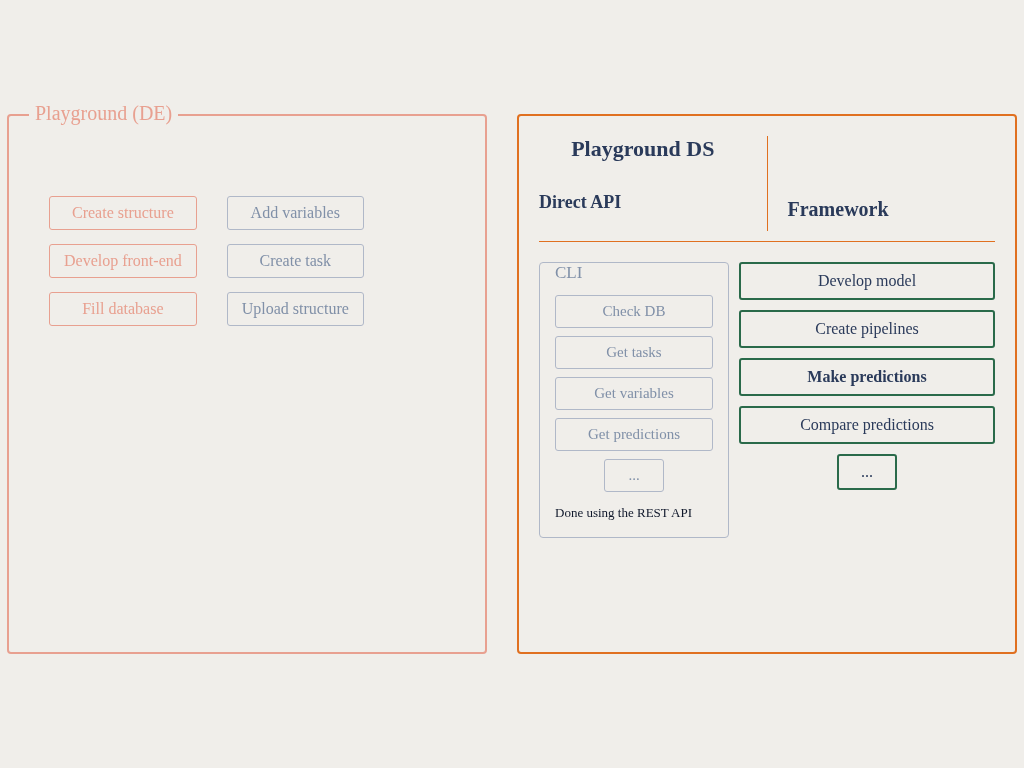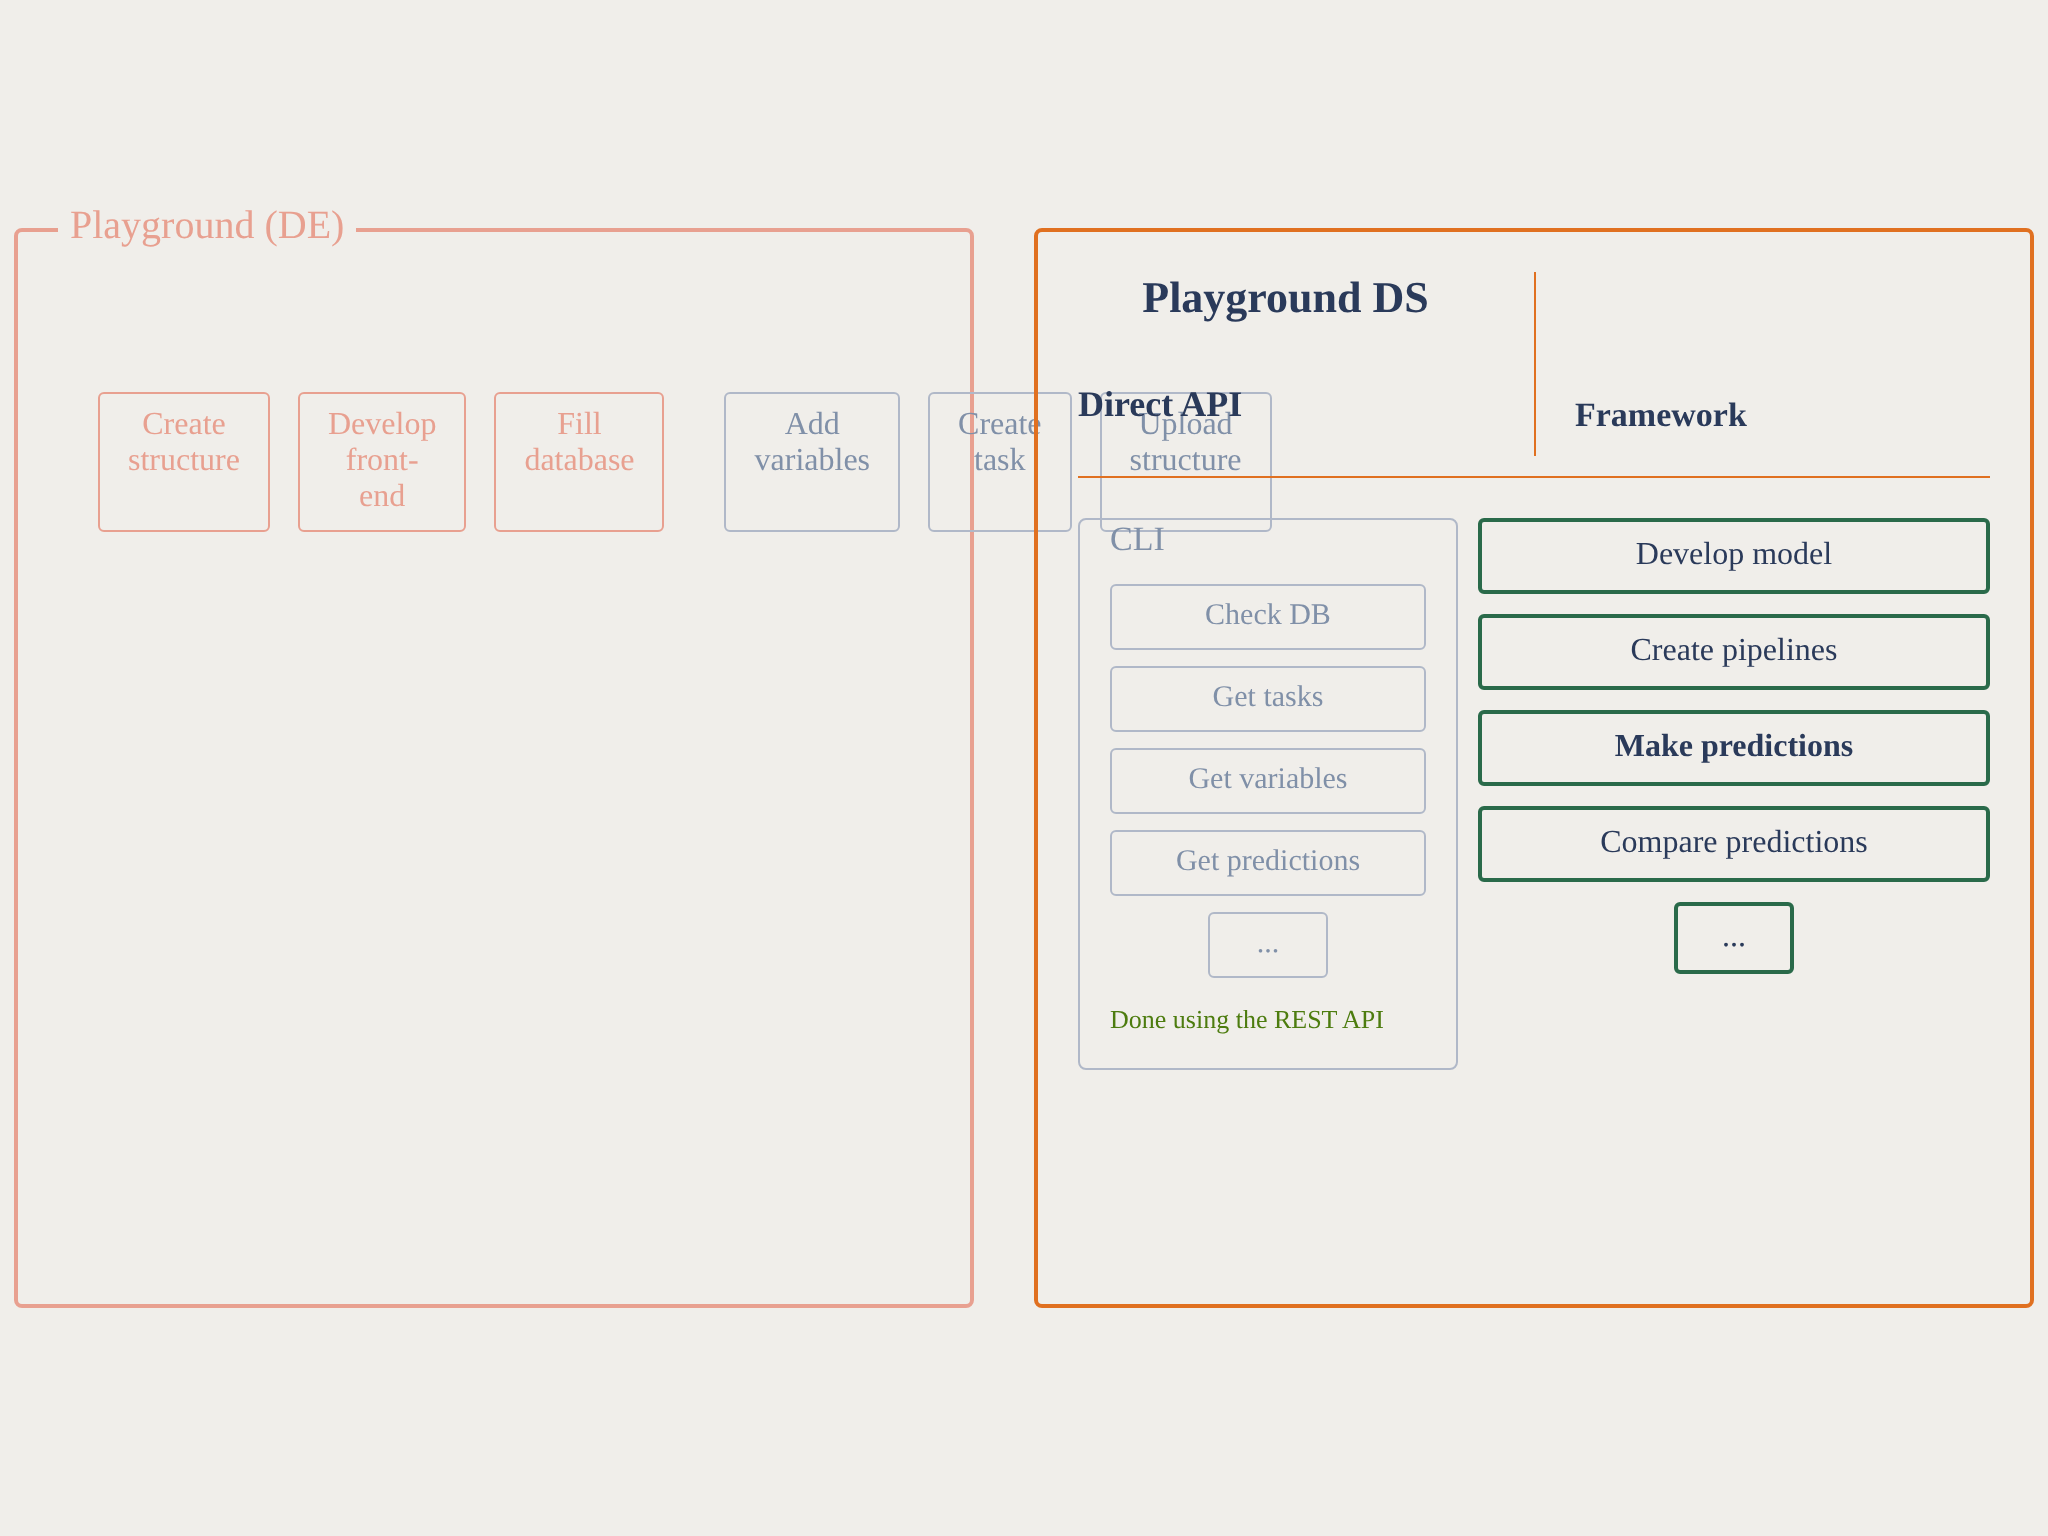--- a/index.html
+++ b/index.html
@@ -70,21 +70,21 @@
     }
 
     .ds-direct-api-label {
       font-size: 18px;
       font-weight: bold;
       color: #2a3a5a;
       padding: 10px 0;
     }
 
     .ds-framework-label {
-      font-size: 17px;
+      font-size: 20px;
       font-weight: bold;
       color: #2a3a5a;
       padding: 10px 0;
     }
 
     
     .cli-box {
       border: 1.5px solid #b0b8c8;
       border-radius: 4px;
       padding: 0 15px 15px 15px;
@@ -118,21 +118,21 @@
       font-size: 15px;
       color: #8090a8;
       text-align: center;
       width: 60px;
       margin-left: auto;
       margin-right: auto;
     }
 
     .cli-footer {
       font-size: 13px;
-      color: #4d7c0f;
+      color: #0f172a;
       line-height: 1.4;
     }
 
     
     .framework-col {
       flex: 1;
       display: flex;
       flex-direction: column;
       align-items: center;
       padding-top: 10px;
@@ -167,21 +167,21 @@
     
     .de-items-grid {
       display: flex;
       gap: 30px;
       margin-top: 60px;
       padding-left: 20px;
     }
 
     .de-col {
       display: flex;
-      flex-direction: row;
+      flex-direction: column;
       gap: 14px;
     }
 
     .de-item-red {
       border: 1.5px solid #e8a090;
       border-radius: 3px;
       padding: 7px 14px;
       font-size: 16px;
       color: #e8a090;
       text-align: center;

